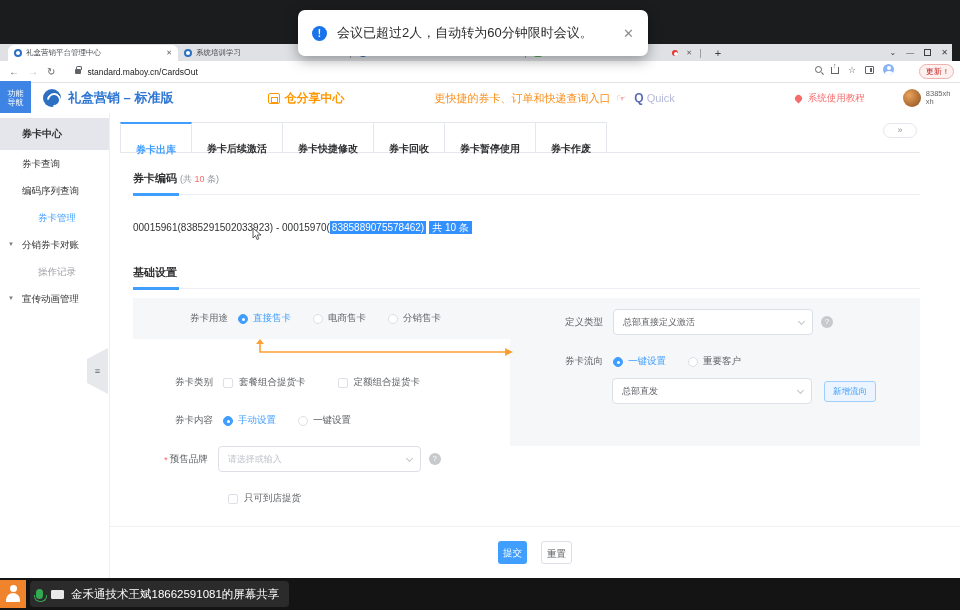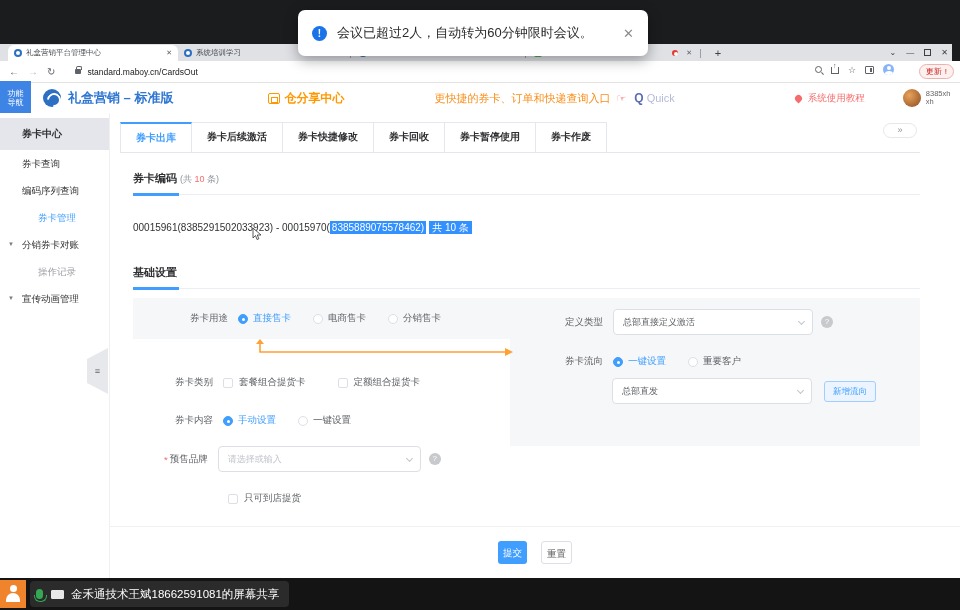--- a/index.html
+++ b/index.html
@@ -65,21 +65,21 @@
   .sbitem .arrow { position:absolute; left:8px; font-size:6px; color:#7a7d84; }
   .sbitem.sub { padding-left:38px; }
   .sbitem.active { color:#409eff; }
   .sbitem.dim { color:#9a9da3; }
   .sbitem:first-of-type { margin-top:9px; }
   .collapser { position:absolute; right:1px; top:235px; width:21px; height:46px; background:#e6e8ec; clip-path:polygon(100% 0, 100% 100%, 0 76%, 0 24%); display:flex; align-items:center; justify-content:center; font-size:9px; color:#5d6168; }
 
   
   .content { position:absolute; top:30px; left:110px; width:850px; height:465px; background:#fff; }
   .ctabs { display:flex; margin:9px 0 0 10px; border-bottom:1px solid #e4e7ed; width:800px; position:relative; }
-  .ctab { padding:0 15px; height:30px; line-height:28px; font-size:10px; font-weight:bold; color:#303133; border-top:1px solid #e4e7ed; border-right:1px solid #e4e7ed; }
+  .ctab { padding:12px 15px; height:30px; line-height:28px; font-size:10px; font-weight:bold; color:#303133; border-top:1px solid #e4e7ed; border-right:1px solid #e4e7ed; }
   .ctab:first-child { border-left:1px solid #e4e7ed; }
   .ctab.active { color:#409eff; border-top:2px solid #409eff; line-height:27px; }
   .cpill { position:absolute; right:3px; top:1px; width:34px; height:15px; border:1px solid #e4e7ed; border-radius:8px; text-align:center; line-height:13px; font-size:9px; color:#8a8f99; background:#fff; }
 
   .sectitle { margin:18px 40px 0 23px; padding-bottom:8px; border-bottom:1px solid #ebeef5; position:relative; font-size:11px; font-weight:bold; color:#303133; }
   .sectitle::after { content:""; position:absolute; left:0; bottom:-2px; width:46px; height:3px; background:#409eff; }
   .sectitle .cnt { font-weight:normal; font-size:9px; color:#909399; }
   .sectitle .cnt b { color:#f56c6c; font-weight:normal; }
 
   .codeline { margin:26px 0 0 23px; font-size:10px; color:#303133; }

